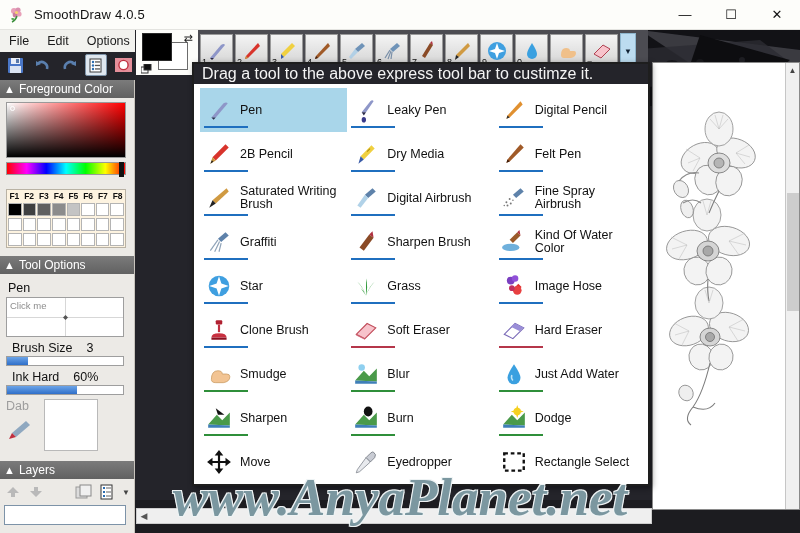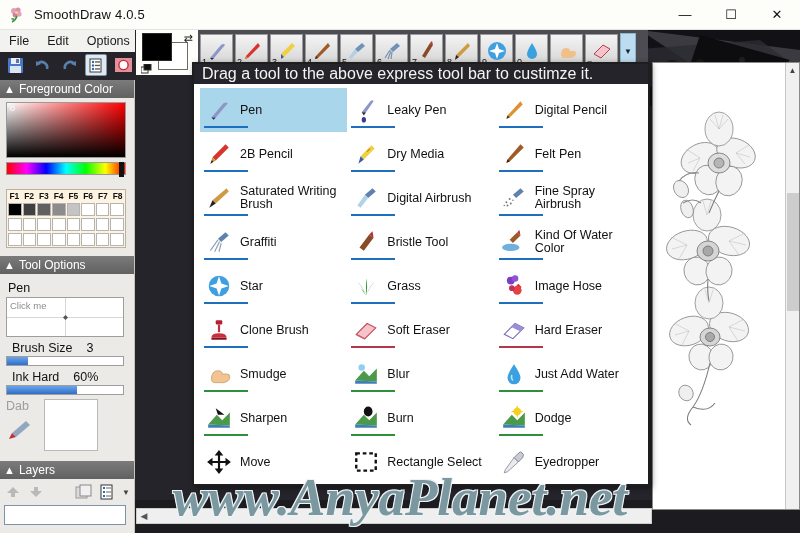--- a/index.html
+++ b/index.html
@@ -689,21 +689,21 @@
           <span class="pal-lbl">Graffiti</span>
           <div class="pal-rule" style="background: rgb(31, 111, 191);"></div>
         </div>
         <div class="pal-item">
           <span class="pal-ico">
             <svg width="26" height="26" viewBox="0 0 24 24">
               <path d="M15 5 L19 8 L10 20 L6 17 Z" fill="#8a4a26"></path>
               <path d="M15 5 L19 8 L18 2 Z" fill="#b03040"></path>
             </svg>
           </span>
-          <span class="pal-lbl">Bristle Tool</span>
+          <span class="pal-lbl">Sharpen Brush</span>
           <div class="pal-rule" style="background: rgb(31, 111, 191);"></div>
         </div>
         <div class="pal-item">
           <span class="pal-ico">
             <svg width="26" height="26" viewBox="0 0 24 24">
               <path d="M15 3 L18 6 L11 13 L8 10 Z" fill="#9a5a2a"></path>
               <path d="M15 3 L18 6 L17 1 Z" fill="#b03040"></path>
               <ellipse cx="9" cy="17" rx="8" ry="3.4" fill="#6fb0dc"></ellipse>
             </svg>
           </span>
@@ -854,32 +854,32 @@
           <span class="pal-ico">
             <svg width="26" height="26" viewBox="0 0 24 24">
               <path d="M12 1 L16 6 L13 6 L13 11 L18 11 L18 8 L23 12 L18 16 L18 13 L13 13 L13 18 L16 18 L12 23 L8 18 L11 18 L11 13 L6 13 L6 16 L1 12 L6 8 L6 11 L11 11 L11 6 L8 6 Z" fill="#111"></path>
             </svg>
           </span>
           <span class="pal-lbl">Move</span>
         </div>
         <div class="pal-item">
           <span class="pal-ico">
             <svg width="26" height="26" viewBox="0 0 24 24">
-              <rect x="3" y="4" width="18" height="16" fill="none" stroke="#111" stroke-width="2.2" stroke-dasharray="3.4 2.6"></rect>
-            </svg>
-          </span>
-          <span class="pal-lbl">Rectangle Select</span>
-        </div>
-        <div class="pal-item">
-          <span class="pal-ico">
-            <svg width="26" height="26" viewBox="0 0 24 24">
               <path d="M19 3 Q22 5 20 8 L16 12 L12 8 L16 4 Q18 2 19 3Z" fill="#c9ccd4" stroke="#6a6f78" stroke-width=".7"></path>
               <path d="M12 8 L16 12 L6 21 L3 22 L4 19 Z" fill="#e8eaee" stroke="#7a7f88" stroke-width=".7"></path>
             </svg>
           </span>
           <span class="pal-lbl">Eyedropper</span>
         </div>
+        <div class="pal-item">
+          <span class="pal-ico">
+            <svg width="26" height="26" viewBox="0 0 24 24">
+              <rect x="3" y="4" width="18" height="16" fill="none" stroke="#111" stroke-width="2.2" stroke-dasharray="3.4 2.6"></rect>
+            </svg>
+          </span>
+          <span class="pal-lbl">Rectangle Select</span>
+        </div>
       </div>
   </div>
 
   <div class="watermark">www.AnyaPlanet.net</div>
 
 </div>
 
 </body></html>

